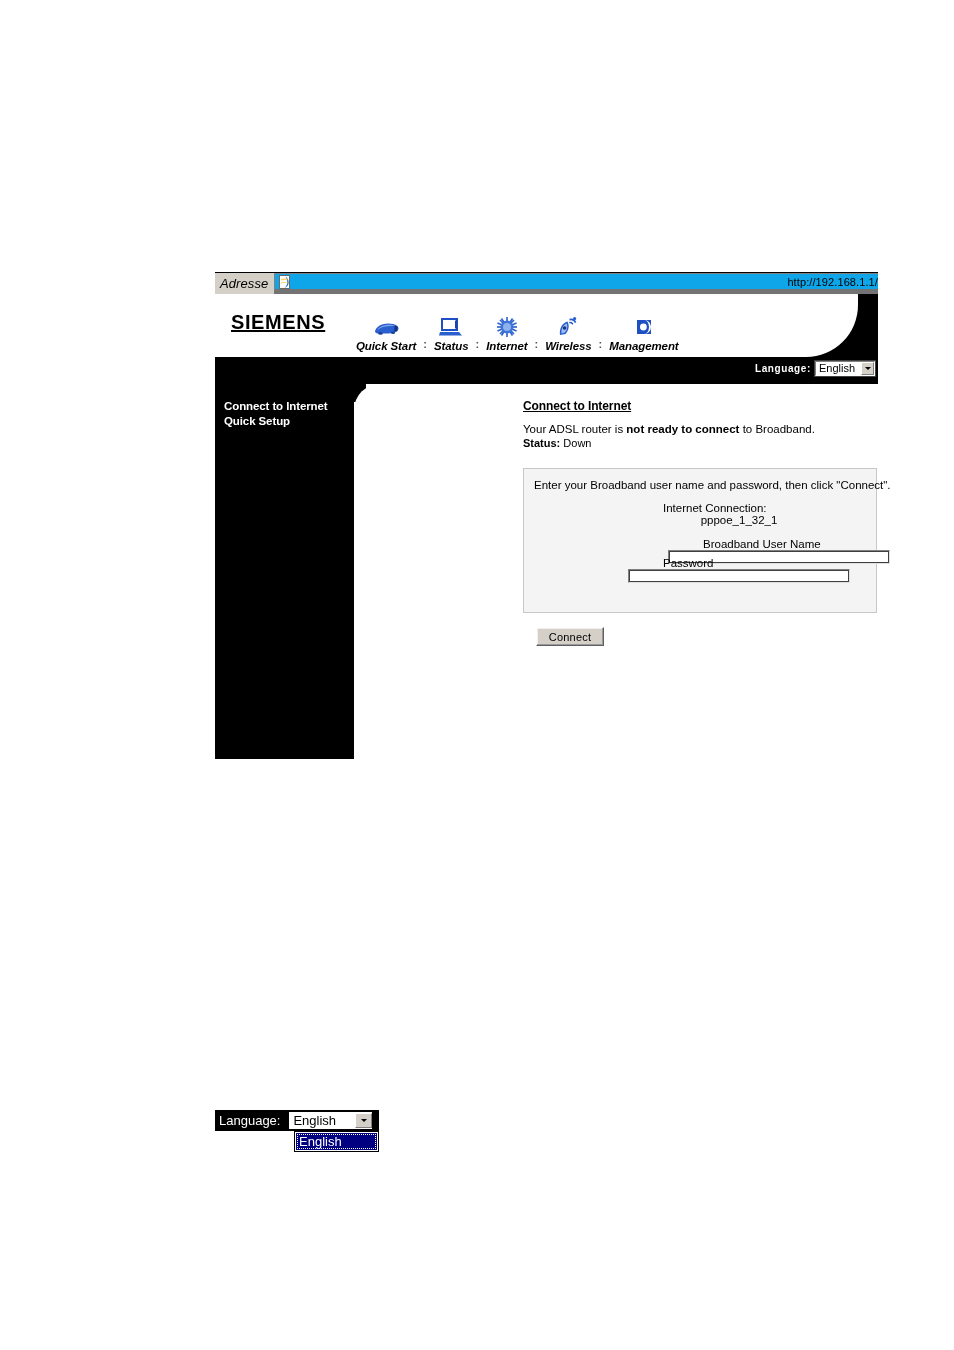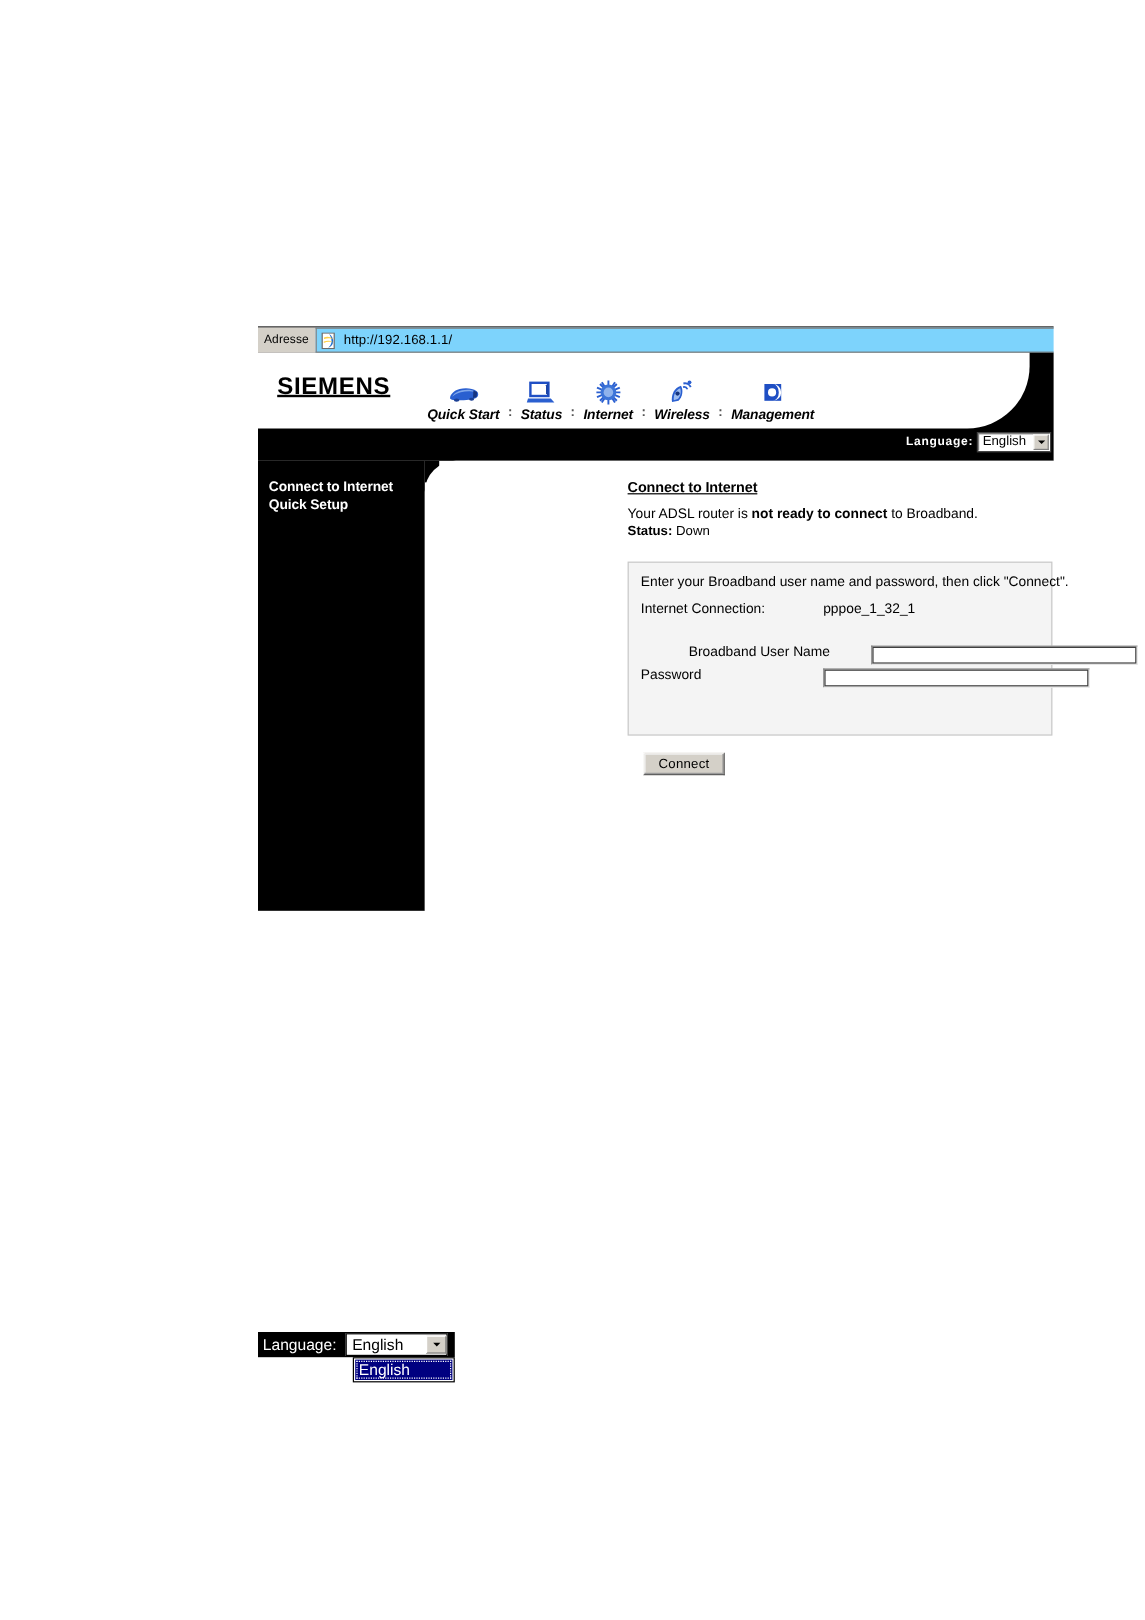--- a/index.html
+++ b/index.html
@@ -22,37 +22,39 @@
     top: 272px;
     width: 663px;
     height: 22px;
     background: #ffffff;
     border-top: 1px solid #000000;
     box-sizing: border-box;
     display: flex;
     align-items: stretch;
   }
   #addr-label {
-    font-size: 10px;
+    font-size: 13px;
     color: #000000;
     padding: 0 6px 0 5px;
     display: flex;
     align-items: center;
     background: #d4d0c8;
     letter-spacing: 0.1px;
+    font-style: italic;
   }
   #addr-field {
     flex: 1;
     display: flex;
     align-items: center;
-    background: #7dd3fc;
+    background: #0ea5e9;
     border-left: 1px solid #808080;
     border-top: 1px solid #808080;
-    border-bottom: 1px solid #737373;
+    border-bottom: 5px solid #737373;
     padding-left: 3px;
+    justify-content: space-between;
   }
   .ie-icon {
     width: 14px; height: 14px;
     position: relative;
     margin-right: 5px;
     flex: none;
   }
   .ie-icon svg { display: block; }
   #addr-url {
     font-size: 11px;
@@ -279,20 +281,22 @@
     font-size: 11.5px;
     color: #000000;
     white-space: nowrap;
   }
   .frow {
     position: absolute;
     left: 10px;
     width: 410px;
     height: 19px;
     display: flex;
+    align-items: center;
+    flex-direction: column;
   }
   #frow-0 { top: 33px; }
   #frow-1 { top: 51px; }
   #frow-2 { top: 69px; margin-left: 40px; }
   #frow-3 { top: 88px; }
   .flabel {
     width: 152px;
     font-size: 11.5px;
     color: #000000;
     flex: none;

